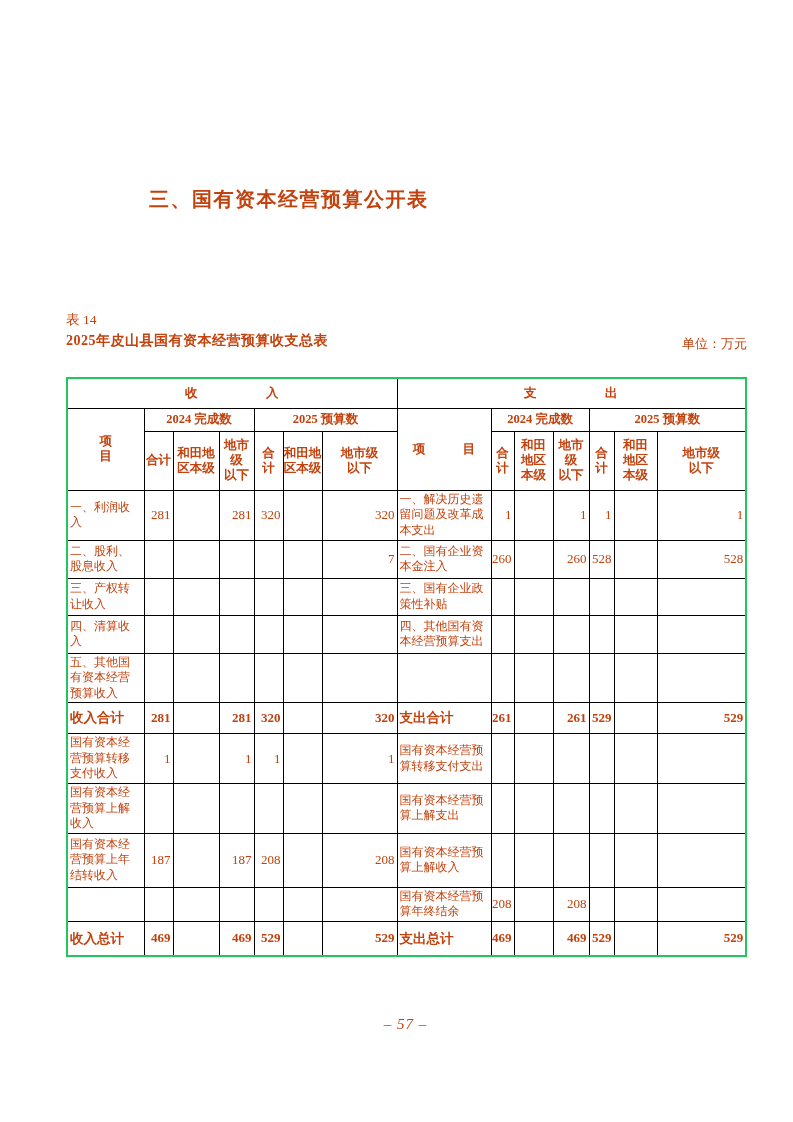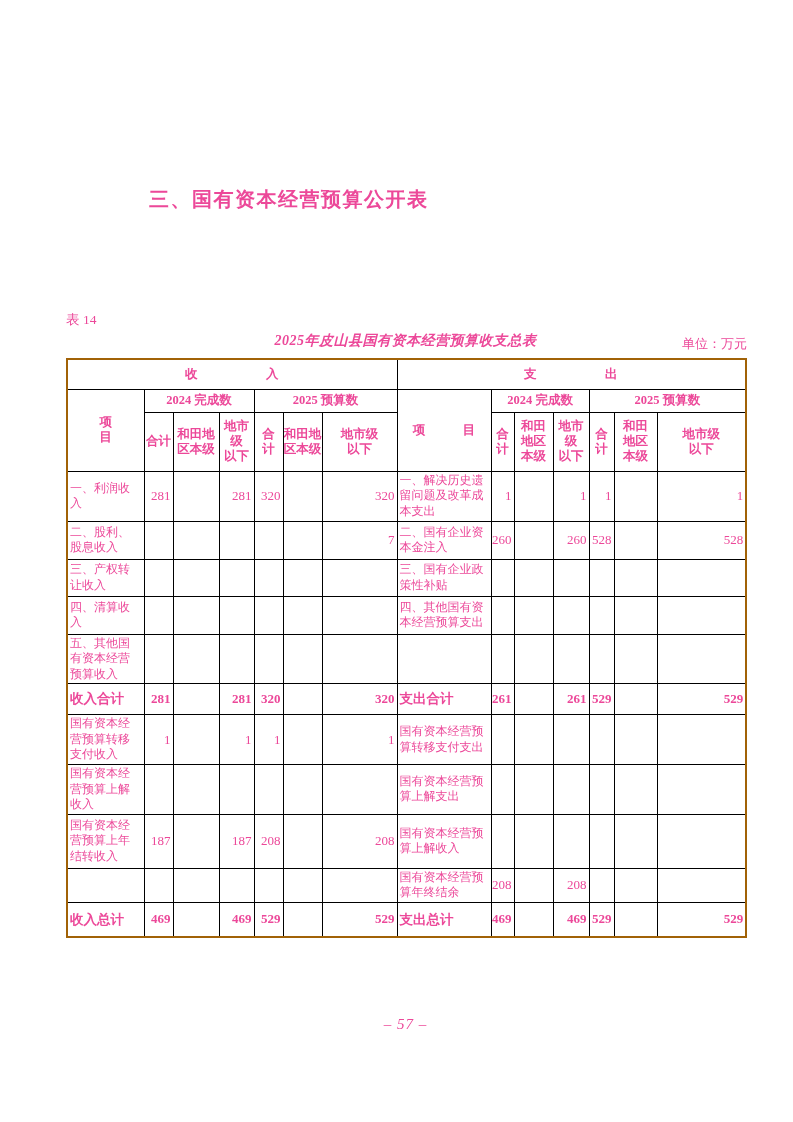--- a/index.html
+++ b/index.html
@@ -1,38 +1,38 @@
 <!DOCTYPE html>
 <html><head>
 <meta charset="utf-8">
 <style>
   * { margin:0; padding:0; box-sizing:border-box; }
   body { background:#e8e8e8; font-family:"Liberation Serif","DejaVu Serif",serif; }
   .page {
     position:relative; width:793px; height:1122px; margin:0 auto;
-    background:#ffffff; color:#ec4899; overflow:hidden;
+    background:#ffffff; color:#c2410c; overflow:hidden;
   }
   .heading {
     position:absolute; left:149px; top:186px;
     font-size:20px; font-weight:bold; letter-spacing:1.5px;
   }
   .table-label {
     position:absolute; left:66px; top:311px; font-size:13.5px;
   }
   .table-title {
     position:absolute; left:66px; top:332px; width:679px;
-    text-align:center; font-size:14px; font-weight:bold; letter-spacing:0.5px;font-style:italic;
+    font-size:14px; font-weight:bold; letter-spacing:0.5px;
   }
   .unit-note {
     position:absolute; right:46px; top:335px; font-size:13px;
   }
   table.budget {
-    position:absolute; left:66px; top:358px; width:679px;
+    position:absolute; left:66px; top:377px; width:679px;
     border-collapse:collapse; table-layout:fixed;
-    border:2px solid #a16207;
+    border:2px solid #22c55e;
   }
   table.budget th, table.budget td {
     border:1px solid #000; vertical-align:middle;
     overflow:hidden;
   }
   table.budget th {
     font-weight:bold; text-align:center; white-space:pre-line;
     font-size:12.5px; line-height:15px; padding:1px 0;
   }
   th.section-h { font-size:14.5px; letter-spacing:1px; }

